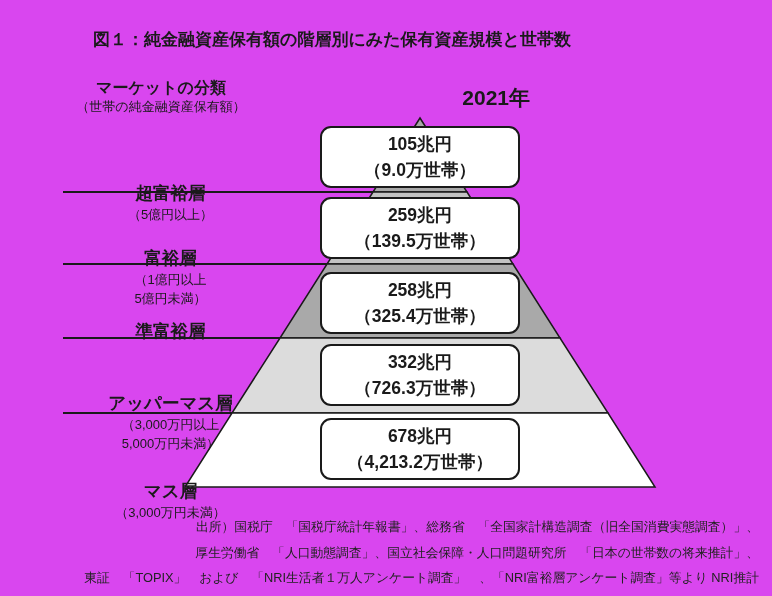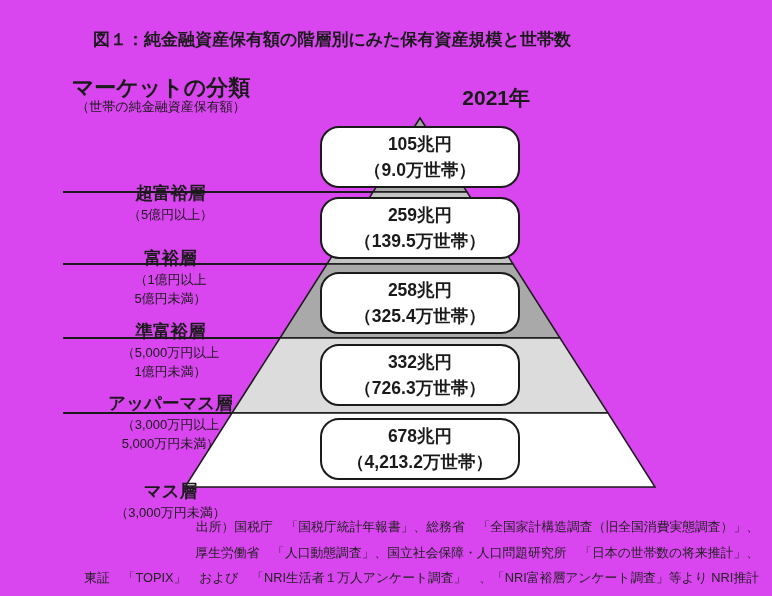--- a/index.html
+++ b/index.html
@@ -14,21 +14,21 @@
   }
   .abs { position: absolute; }
   .fig-title {
     left: 93px; top: 28px;
     font-size: 17px; font-weight: bold; white-space: nowrap;
   }
   .market-head {
     left: 52px; top: 77px; width: 218px;
     text-align: center;
   }
-  .market-label { font-size: 22px; font-weight: bold; line-height: 21px; }
+  .market-label { font-size: 16px; font-weight: bold; line-height: 21px; }
   .market-sublabel { font-size: 13px; font-weight: normal; line-height: 18px; white-space: nowrap; }
   .year-label {
     left: 320px; top: 84px; width: 210px;
     text-align: right;
     font-size: 21px; font-weight: bold;
   }
   .pyramid-svg { left: 0; top: 0; }
   .tier-label {
     left: 58px; width: 225px;
     text-align: center;
@@ -36,21 +36,21 @@
   }
   .tier-name { font-size: 17.5px; font-weight: bold; line-height: 25px; }
   .tier-range {
     font-size: 13px; font-weight: normal; line-height: 18.5px;
     white-space: pre-line;
   }
   .value-box {
     left: 320px; width: 196px; height: 58px;
     background: #ffffff;
     border: 2px solid #1a1a1a;
-    border-radius: 19px;
+    border-radius: 11px;
     display: flex; flex-direction: column;
     align-items: center; justify-content: center;
     text-align: center;
   }
   .value-line { font-size: 17.5px; font-weight: bold; line-height: 26px; white-space: nowrap; }
   .footer {
     left: 0; right: 0; top: 514px;
     padding-right: 13px;
     text-align: right;
     font-size: 12.8px; color: #222222;
@@ -86,22 +86,20 @@
     <div class="tier-name">超富裕層</div>
     <div class="tier-range">（5億円以上）</div>
   </div>
   <div class="abs tier-label" style="top:198px">
     <div class="tier-name">富裕層</div>
     <div class="tier-range">（1億円以上
 5億円未満）</div>
   </div>
   <div class="abs tier-label" style="top:271px">
     <div class="tier-name">準富裕層</div>
-    <div class="tier-range">（5,000万円以上
-1億円未満）</div>
   </div>
   <div class="abs tier-label" style="top:343px">
     <div class="tier-name">アッパーマス層</div>
     <div class="tier-range">（3,000万円以上
 5,000万円未満）</div>
   </div>
   <div class="abs tier-label" style="top:431px">
     <div class="tier-name">マス層</div>
     <div class="tier-range">（3,000万円未満）</div>
   </div>

